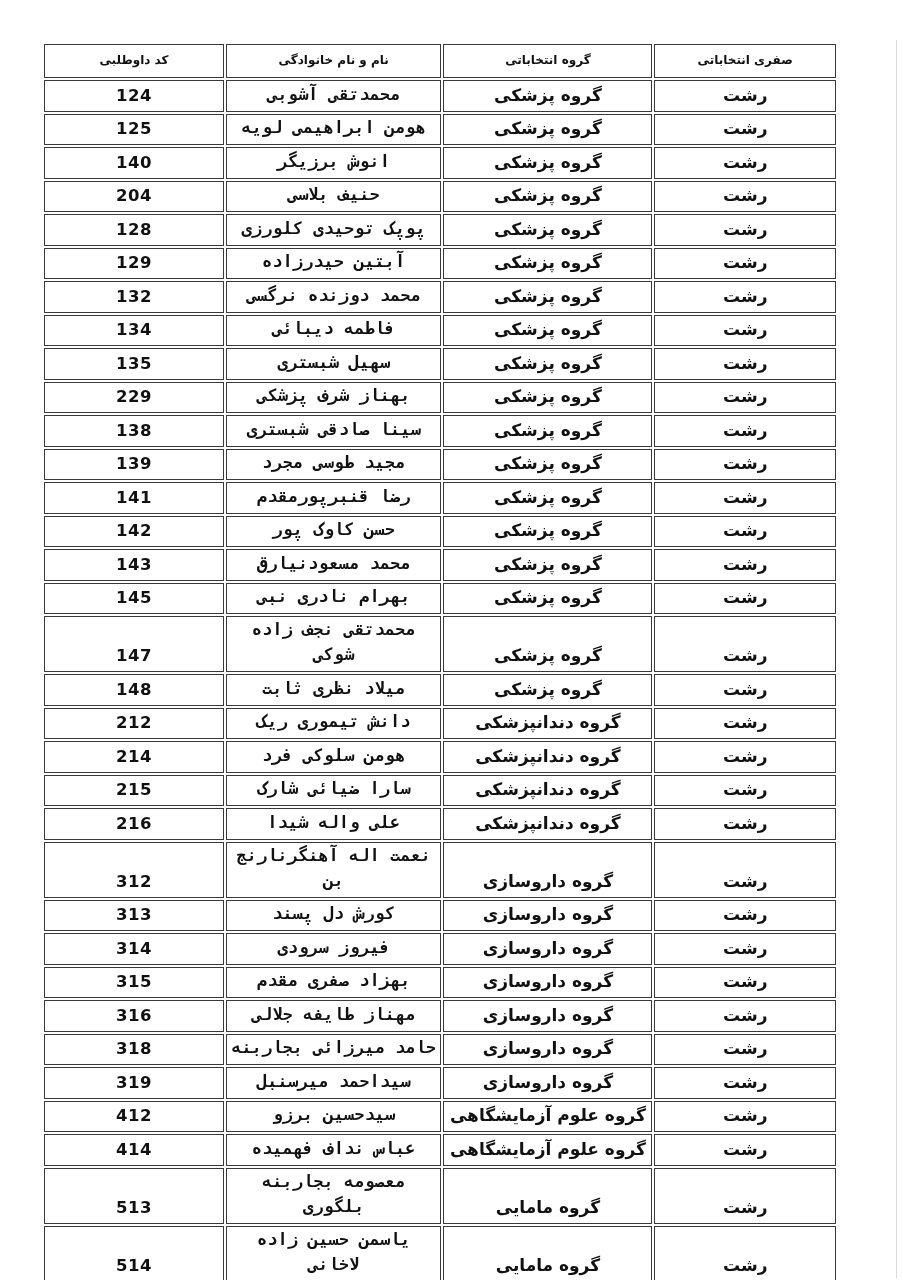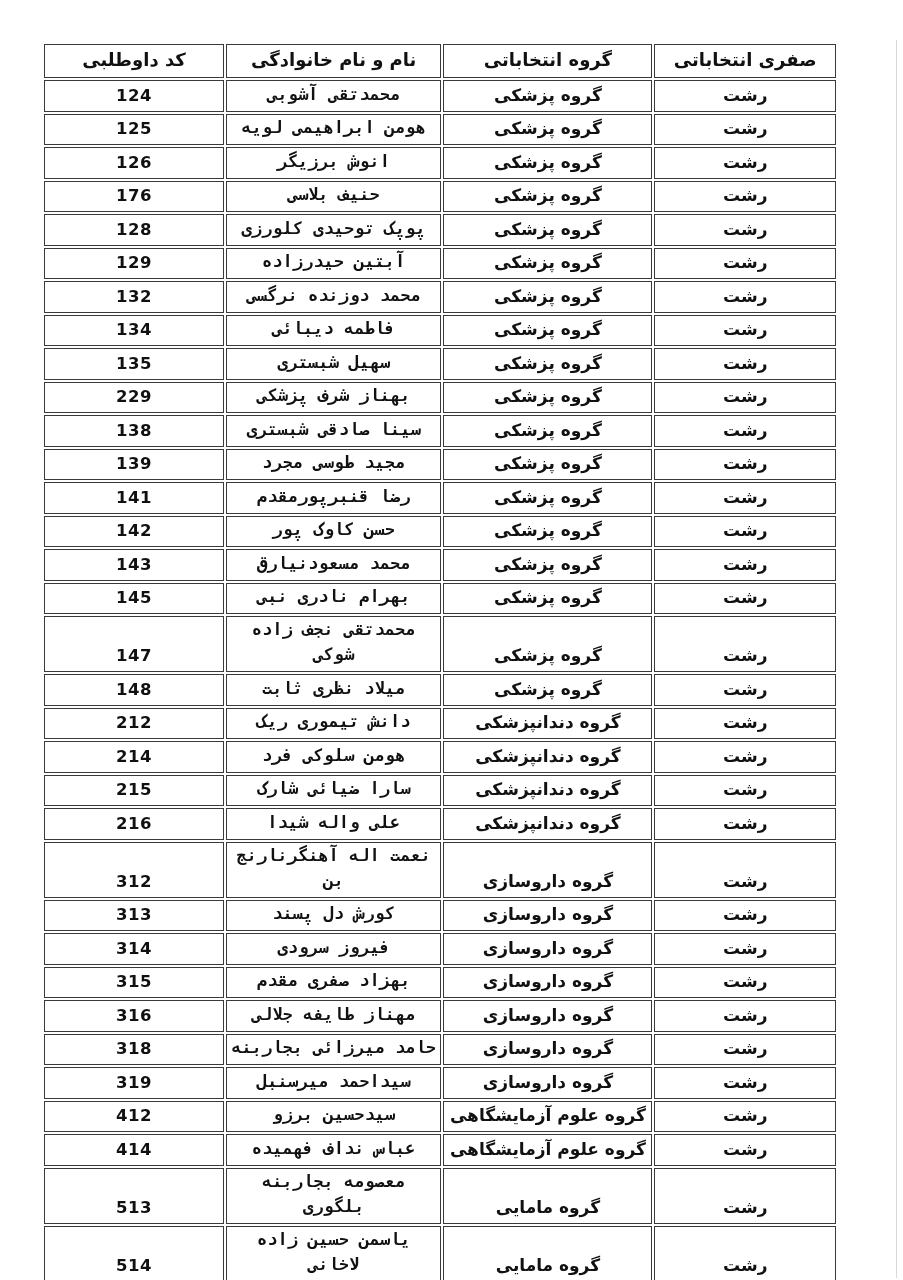--- a/index.html
+++ b/index.html
@@ -25,21 +25,21 @@
     border: 1.5px solid #3a3a3a;
     text-align: center;
     vertical-align: bottom;
     color: #111111;
     font-weight: bold;
     padding: 1px 4px 3px 4px;
     overflow: hidden;
   }
   .candidates-table th {
     height: 28px;
-    font-size: 18px;
+    font-size: 12px;
     line-height: 26px;
     vertical-align: middle;
   }
   .candidates-table td {
     height: 25.5px;
     font-size: 17px;
     line-height: 25px;
   }
   
   .candidates-table col.col-district { width: 23.1%; }
@@ -86,27 +86,27 @@
         <tr data-name="table-row">
           <td data-name="cell-district">رشت</td>
           <td data-name="cell-group">گروه پزشکی</td>
           <td data-name="cell-name">هومن ابراهیمی لویه</td>
           <td data-name="cell-code">125</td>
         </tr>
         <tr data-name="table-row">
           <td data-name="cell-district">رشت</td>
           <td data-name="cell-group">گروه پزشکی</td>
           <td data-name="cell-name">انوش برزیگر</td>
-          <td data-name="cell-code">126</td>
+          <td data-name="cell-code">140</td>
         </tr>
         <tr data-name="table-row">
           <td data-name="cell-district">رشت</td>
           <td data-name="cell-group">گروه پزشکی</td>
           <td data-name="cell-name">حنیف بلاسی</td>
-          <td data-name="cell-code">176</td>
+          <td data-name="cell-code">204</td>
         </tr>
         <tr data-name="table-row">
           <td data-name="cell-district">رشت</td>
           <td data-name="cell-group">گروه پزشکی</td>
           <td data-name="cell-name">پوپک توحیدی کلورزی</td>
           <td data-name="cell-code">128</td>
         </tr>
         <tr data-name="table-row">
           <td data-name="cell-district">رشت</td>
           <td data-name="cell-group">گروه پزشکی</td>

